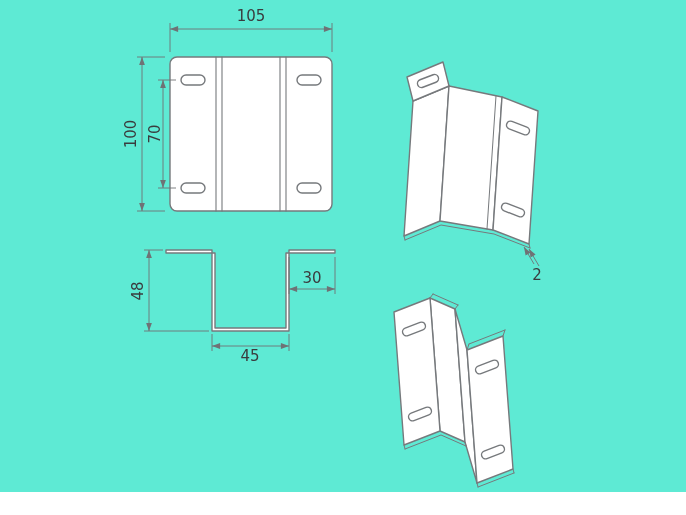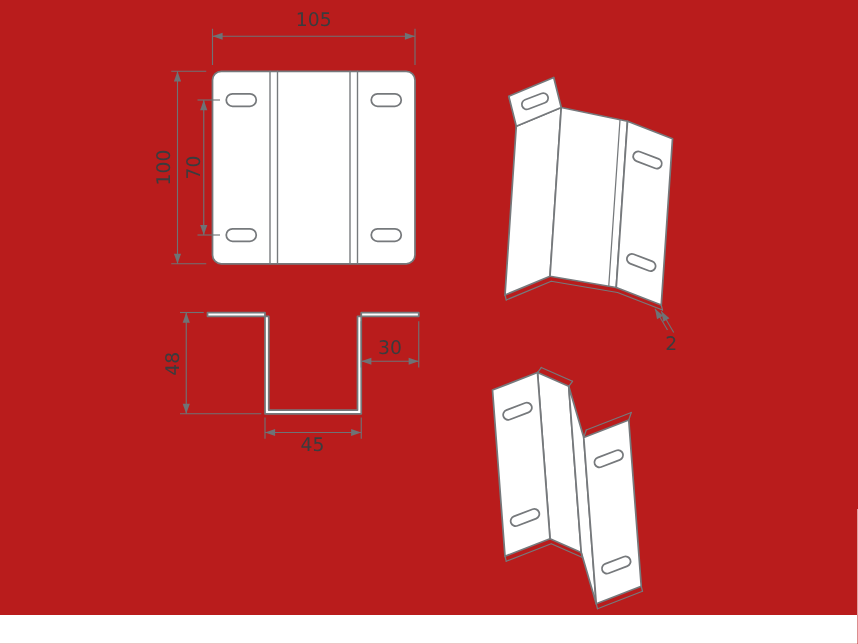--- a/index.html
+++ b/index.html
@@ -1,16 +1,16 @@
 <!DOCTYPE html>
 <html><head>
 <meta charset="utf-8">
 <style>
   html,body{margin:0;padding:0;background:#ffffff;}
-  .canvas{position:relative;width:686px;height:492px;background:#b91c1c;overflow:hidden;
+  .canvas{position:relative;width:686px;height:492px;background:#5eead4;overflow:hidden;
           font-family:"DejaVu Sans", sans-serif;}
   svg{display:block;}
   .part  { fill:none;    stroke:#76797c; stroke-width:1.4; stroke-linejoin:round; stroke-linecap:round; }
   .face  { fill:#ffffff; stroke:#76797c; stroke-width:1.4; stroke-linejoin:round; }
   .thin  { stroke-width:1.1; }
   .thinner{ stroke-width:1; }
   .dim   { fill:none; stroke:#6f7275; stroke-width:0.9; stroke-linecap:butt; }
   .dimtext{ font-family:"DejaVu Sans", sans-serif; font-size:15px; fill:#3a3c3e; }
 </style>
 </head>

